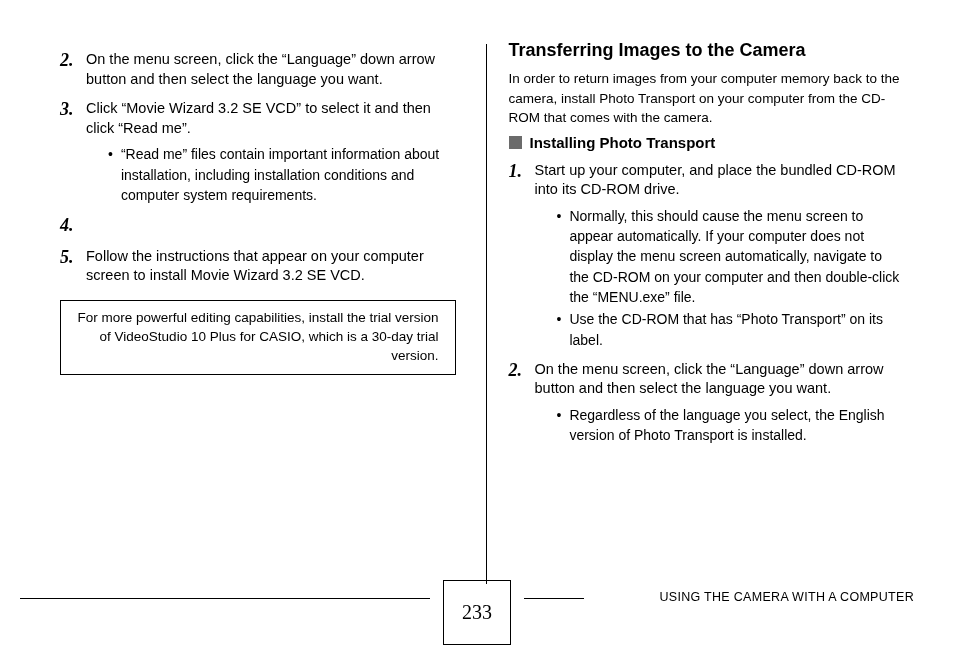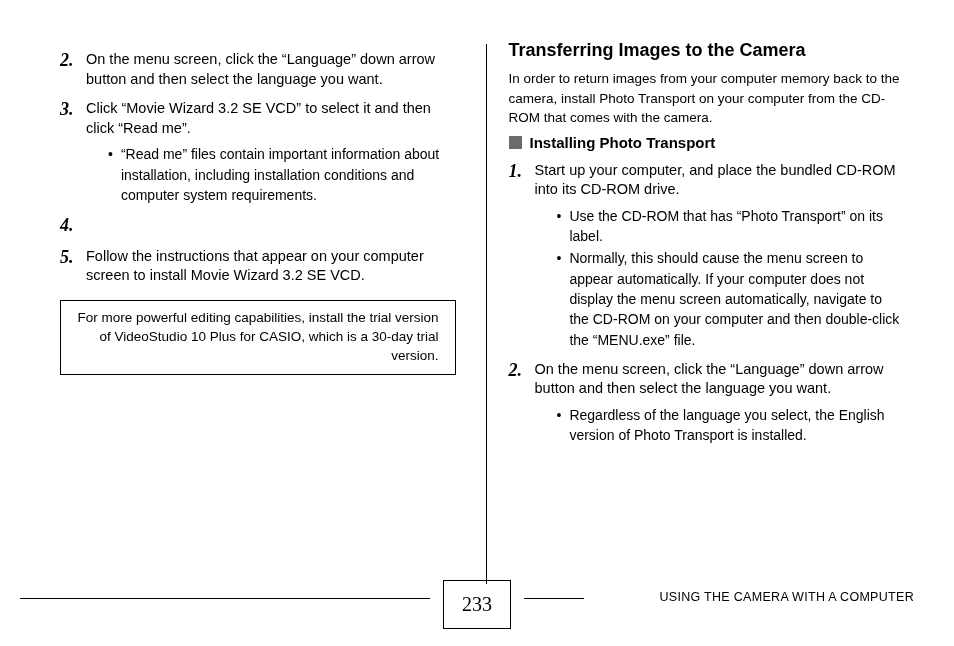--- a/index.html
+++ b/index.html
@@ -15,21 +15,21 @@
   .step-text { font-weight: normal; font-size: 14.5px; line-height: 1.35; }
   .bullet-list { margin: 4px 0 8px 48px; }
   .bullet { display: flex; font-size: 14px; line-height: 1.45; margin: 2px 0; justify-content: center; }
   .bullet::before { content: "•"; margin-right: 8px; flex-shrink: 0; }
   .note-box { border: 1px solid #000; padding: 8px 16px; margin-top: 14px; font-size: 13.5px; line-height: 1.4; text-align: right; }
   .h2 { font-size: 18px; font-weight: bold; margin-bottom: 8px; }
   .intro { font-size: 13.5px; line-height: 1.45; margin-bottom: 0; }
   .h3 { display: flex; align-items: center; font-size: 15px; font-weight: bold; margin: 6px 0 8px 0; }
   .h3 .square { display: inline-block; width: 13px; height: 13px; background: #6b6b6b; margin-right: 8px; }
   .footer { position: absolute; bottom: 16px; left: 0; width: 100%; height: 50px; }
-  .page-num-box { position: absolute; left: 50%; transform: translateX(-50%); border: 1px solid #000; padding: 12px 18px; font-family: Georgia, "Times New Roman", serif; font-size: 20px; }
+  .page-num-box { position: absolute; left: 50%; transform: translateX(-50%); border: 1px solid #000; padding: 20px 18px; font-family: Georgia, "Times New Roman", serif; font-size: 20px; }
   .footer-label { position: absolute; right: 40px; top: 10px; font-size: 12.5px; letter-spacing: 0.3px; }
   .footer-line { position: absolute; top: 18px; border-top: 1px solid #000; }
   .footer-line-left { left: 20px; width: 410px; }
   .footer-line-right { left: 524px; width: 60px; }
 </style>
 </head>
 <body>
 
 <div class="page">
   <div class="content">
@@ -72,24 +72,24 @@
         <span class="square"></span>
         <span>Installing Photo Transport</span>
       </div>
 
       <div class="step">
         <div class="step-num">1.</div>
         <div class="step-text">Start up your computer, and place the bundled CD-ROM into its CD-ROM drive.</div>
       </div>
       <div class="bullet-list">
         <div class="bullet">
-            <span>Use the CD-ROM that has “Photo Transport” on its label.</span>
+            <span>Normally, this should cause the menu screen to appear automatically. If your computer does not display the menu screen automatically, navigate to the CD-ROM on your computer and then double-click the “MENU.exe” file.</span>
           </div>
         <div class="bullet">
-            <span>Normally, this should cause the menu screen to appear automatically. If your computer does not display the menu screen automatically, navigate to the CD-ROM on your computer and then double-click the “MENU.exe” file.</span>
+            <span>Use the CD-ROM that has “Photo Transport” on its label.</span>
           </div>
       </div>
 
       <div class="step">
         <div class="step-num">2.</div>
         <div class="step-text">On the menu screen, click the “Language” down arrow button and then select the language you want.</div>
       </div>
       <div class="bullet-list">
         <div class="bullet">
             <span>Regardless of the language you select, the English version of Photo Transport is installed.</span>

